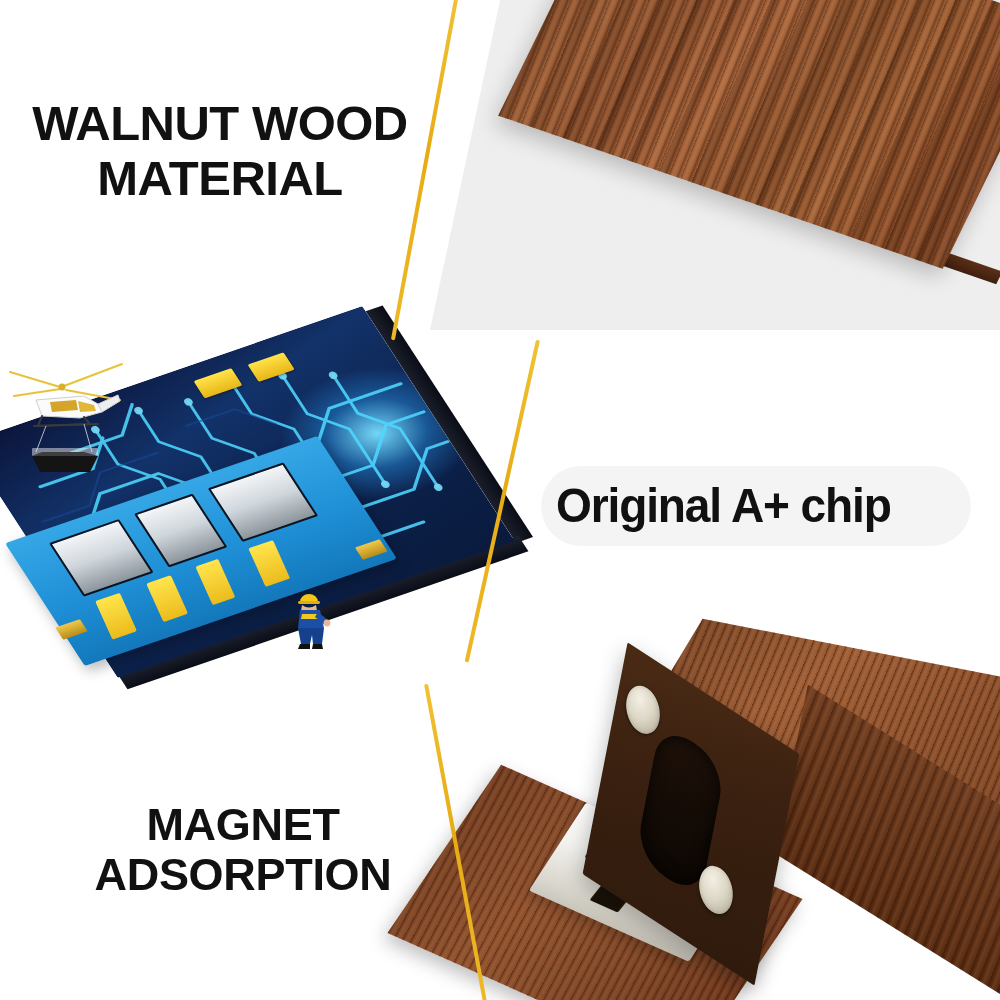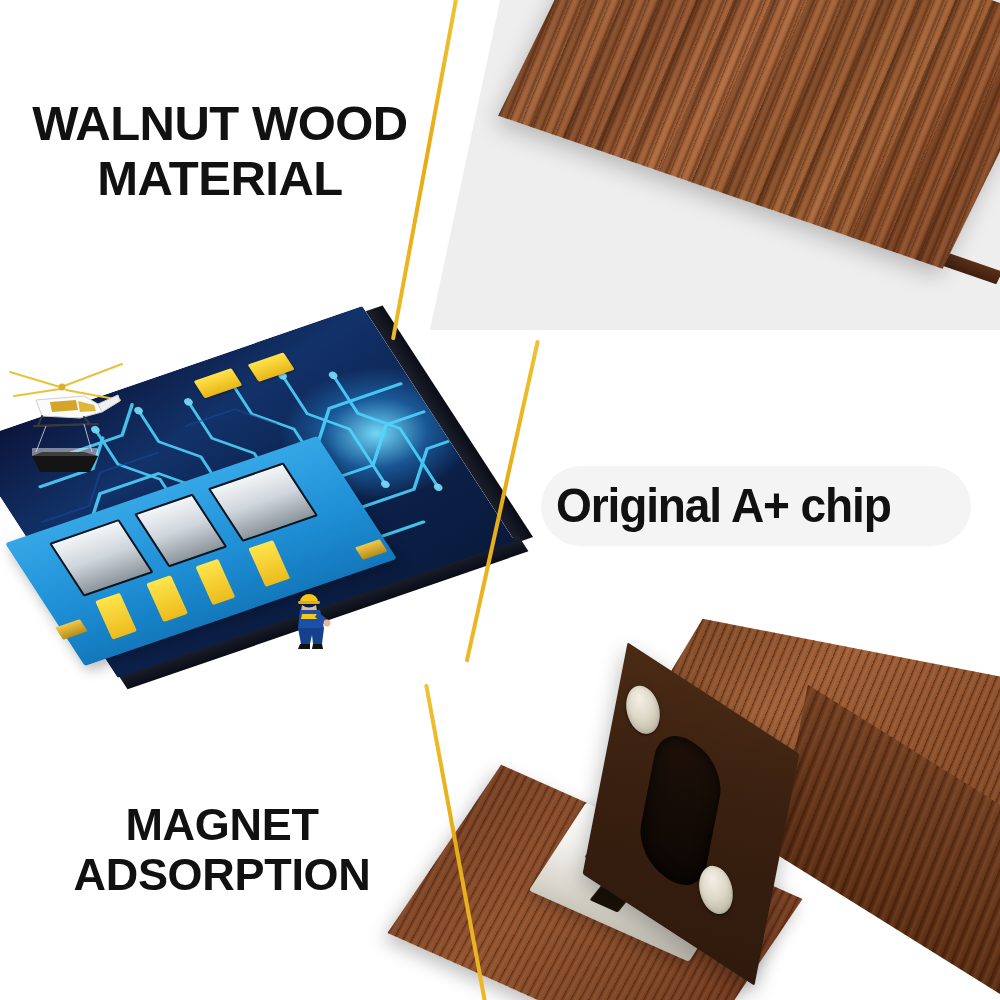--- a/index.html
+++ b/index.html
@@ -46,21 +46,21 @@
   #headline-walnut {
     left: 14px;
     top: 96px;
     width: 412px;
     font-size: 49px;
     text-align: center;
     letter-spacing: -0.5px;
   }
 
   #headline-magnet {
-    left: 22px;
+    left: 43px;
     top: 800px;
     width: 400px;
     font-size: 45px;
     text-align: center;
     letter-spacing: -0.3px;
   }
 
   
   #chip-plate {
     position: absolute;

